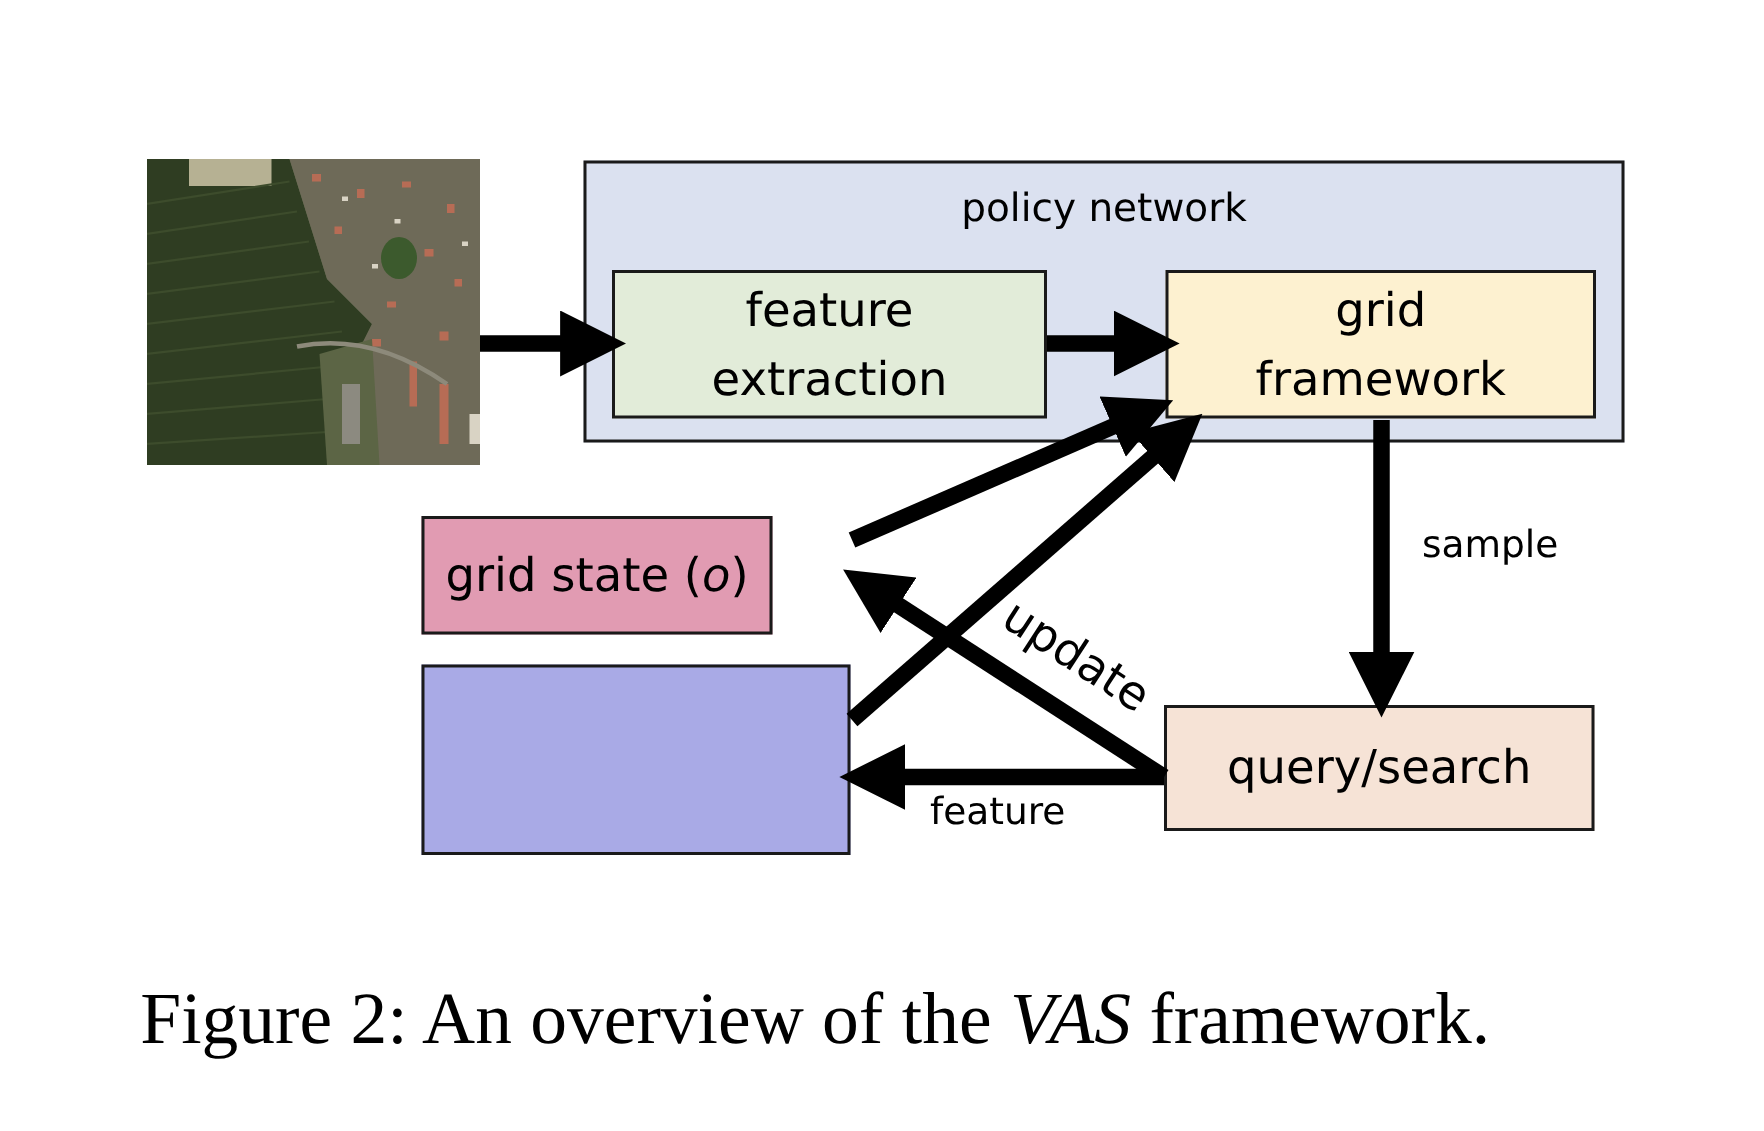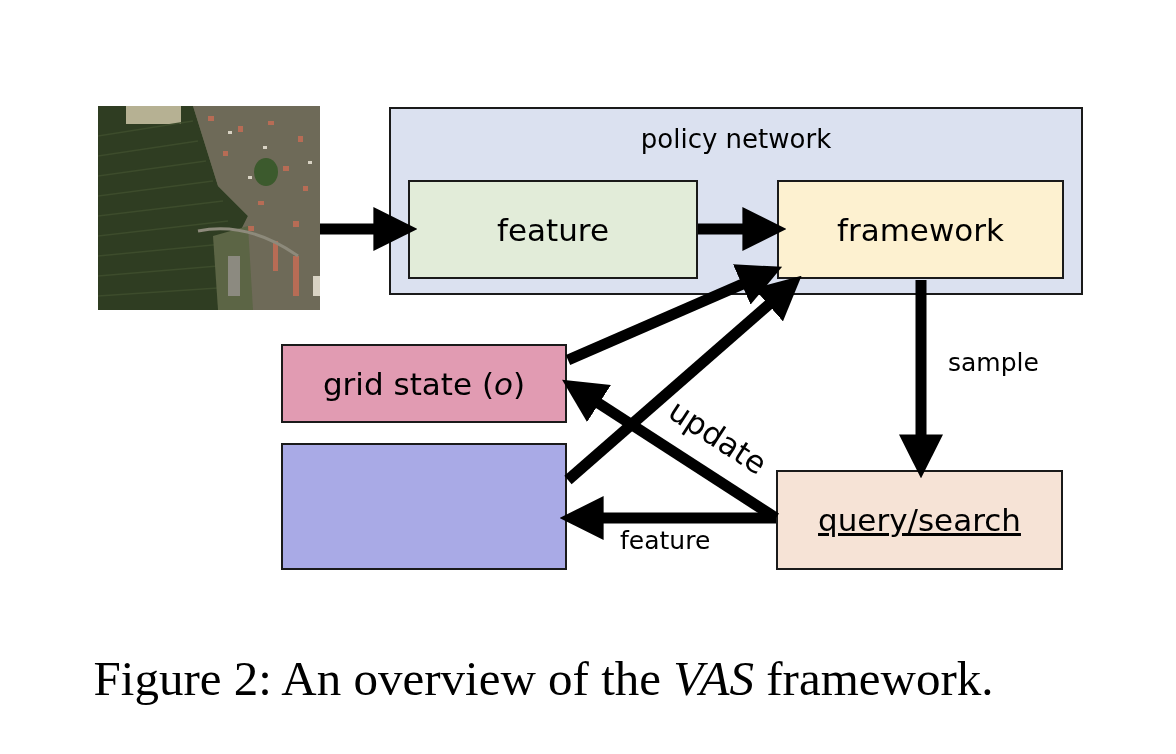--- a/index.html
+++ b/index.html
@@ -69,41 +69,43 @@
     <path d="M100,125 Q150,115 200,150" stroke="#8d8a7b" stroke-width="3" fill="none"></path>
   </svg>
 </div>
 
 <div id="policy"></div>
 <div id="policy-title">policy network</div>
 
 <div class="box" style="left:408px; top:180px; width:290px; height:99px; background:#e2ecd9;text-align:center;">
   <div>
     <span>feature</span>
+    <span>extraction</span>
   </div>
 </div>
 
 <div class="box" style="left:777px; top:180px; width:287px; height:99px; background:#fdf1d0;">
   <div>
+    <span>grid</span>
     <span>framework</span>
   </div>
 </div>
 
-<div class="box" style="left:281px; top:344px; width:286px; height:79px; background:#e19bb2;">
+<div class="box" style="left:281px; top:344px; width:234px; height:79px; background:#e19bb2;">
   <div>
     <span style="display:inline">grid state (</span><i style="display:inline">o</i><span style="display:inline">)</span>
   </div>
 </div>
 
 <div class="box" style="left:281px; top:443px; width:286px; height:127px; background:#a9aae6;">
   <div>
   </div>
 </div>
 
-<div class="box" style="left:776px; top:470px; width:287px; height:100px; background:#f6e3d6;text-decoration:underline;">
+<div class="box" style="left:776px; top:470px; width:287px; height:84px; background:#f6e3d6;">
   <div>
     <span>query/search</span>
   </div>
 </div>
 
 <svg id="arrows" width="1176" height="754">
   <defs>
     <marker id="ah" markerWidth="4" markerHeight="4" refX="2.6" refY="2" orient="auto" markerUnits="strokeWidth">
       <path d="M0,0 L4,2 L0,4 z" fill="#000"></path>
     </marker>

